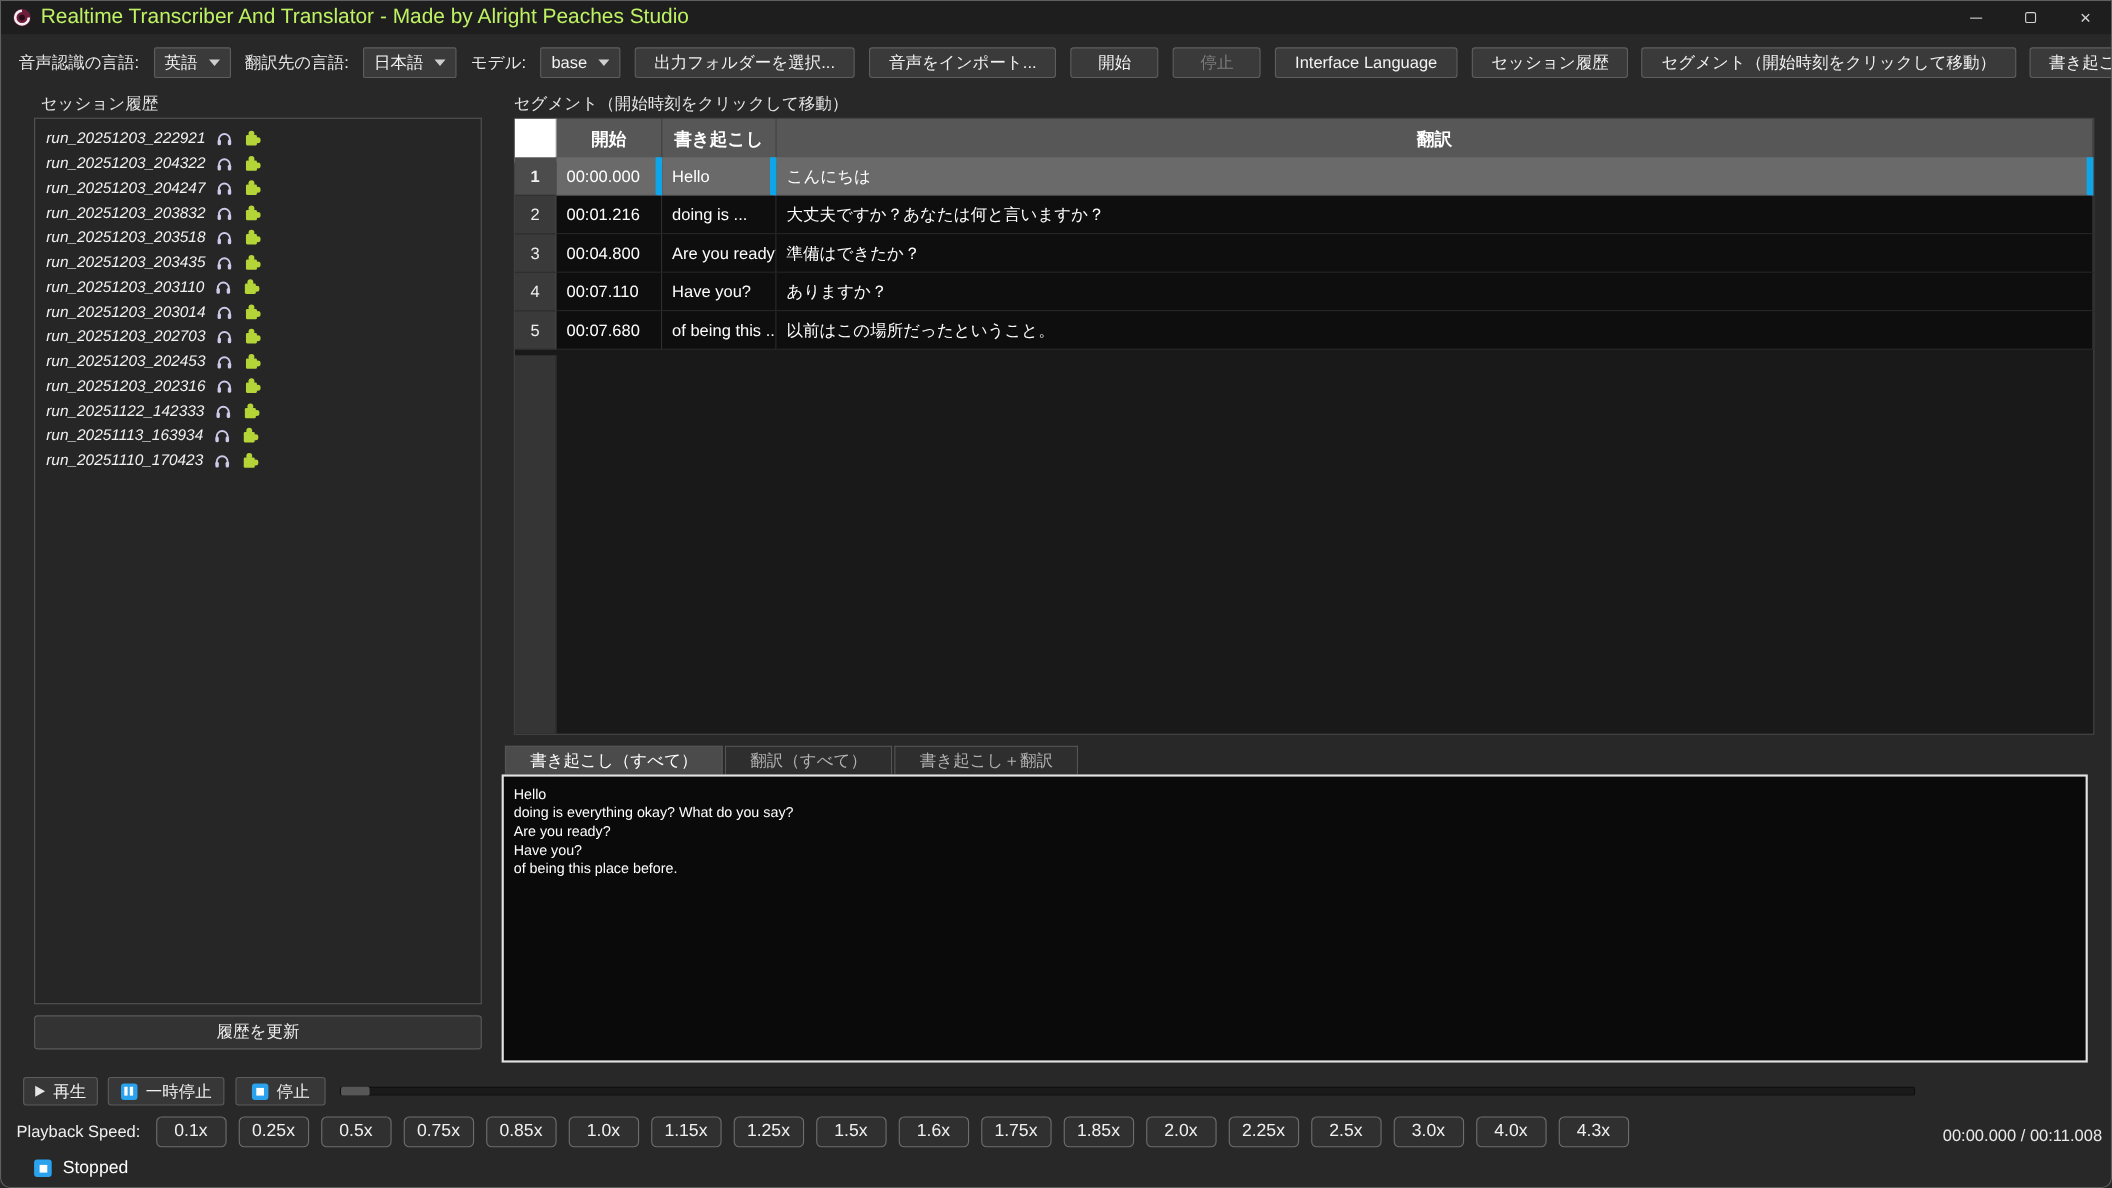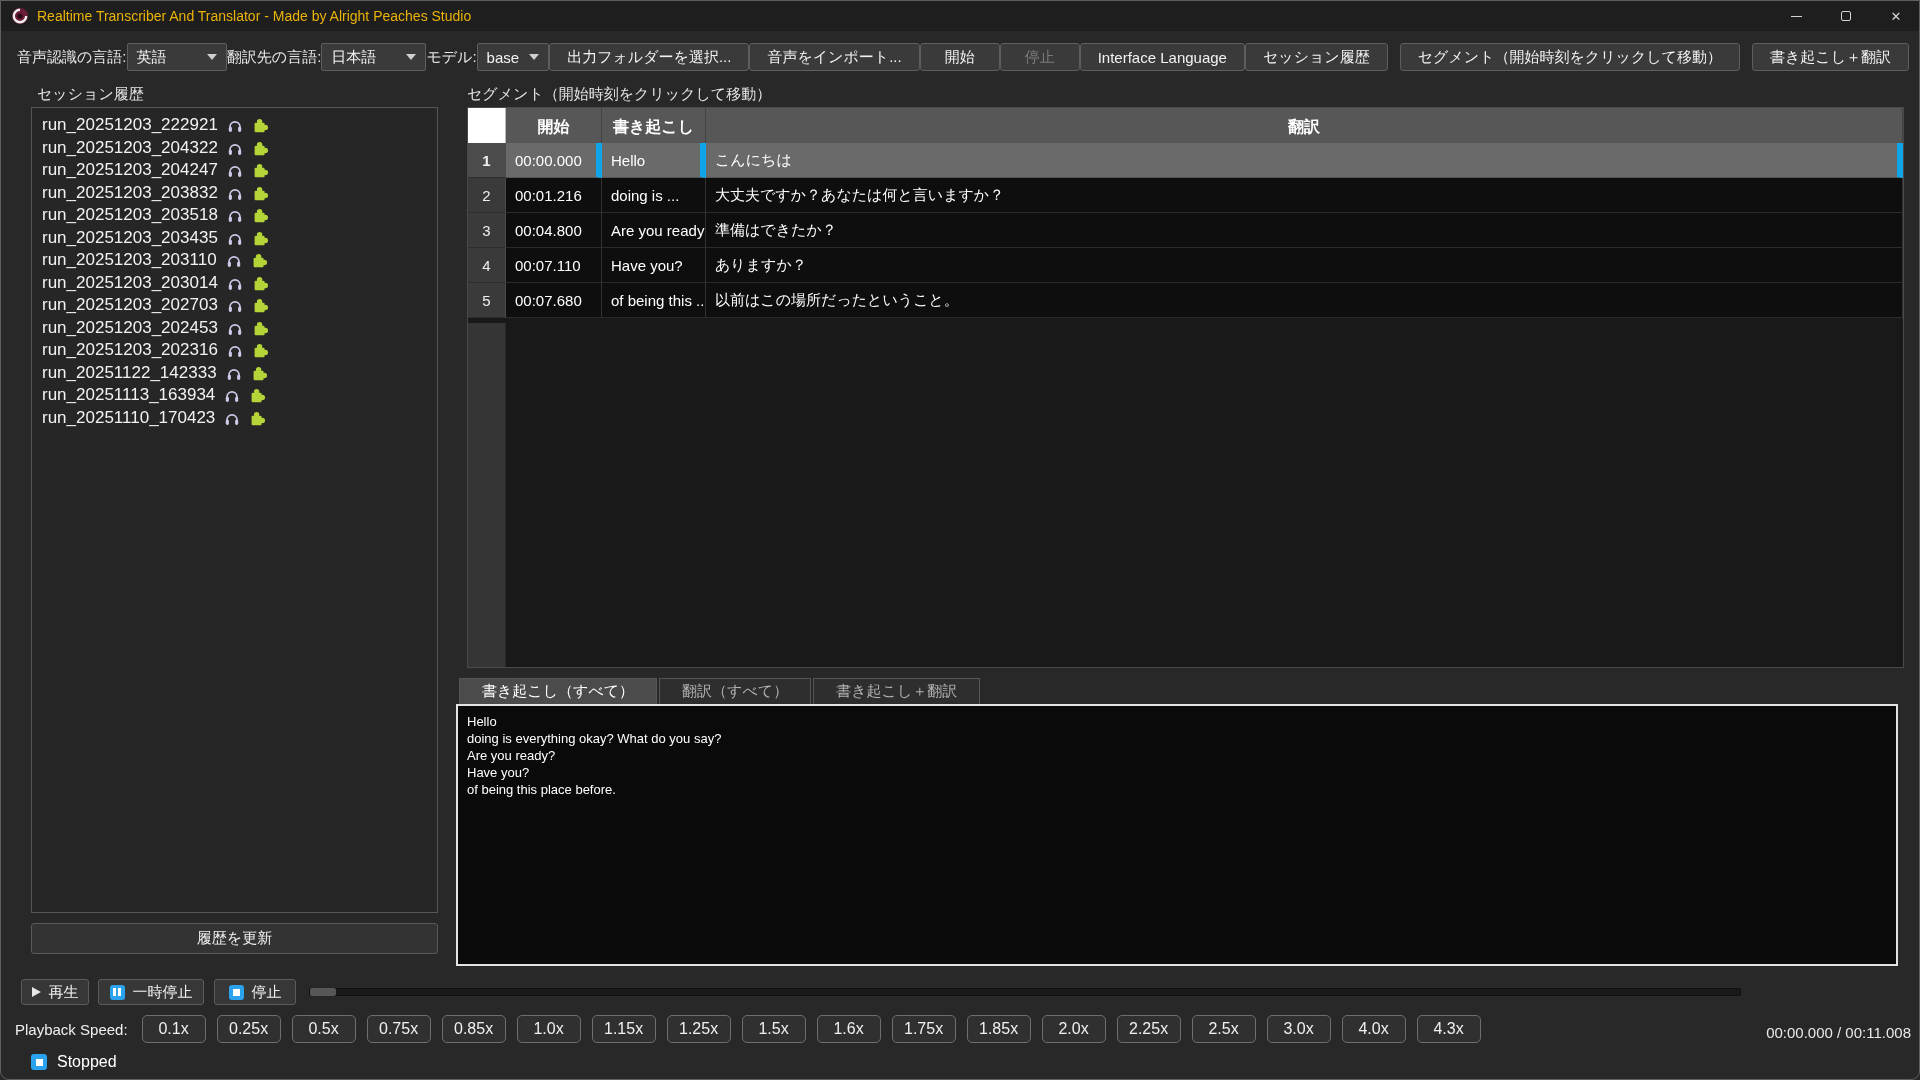--- a/index.html
+++ b/index.html
@@ -14,31 +14,31 @@
     border: 1px solid #5f5f5f;
     border-radius: 0 0 9px 9px;
   }
 
   
   .titlebar {
     position: absolute; left:0; top:0; width:1920px; height:30px;
     background:#1e1e1e; display:flex; align-items:center;
   }
   .titlebar .logo { margin-left:11px; width:16px; height:16px; flex:0 0 auto; }
-  .titlebar .title { margin-left:9px; font-size:14px; color:#eab308; }
+  .titlebar .title { margin-left:9px; font-size:19px; color:#bef264; }
   .win-controls { margin-left:auto; display:flex; height:30px; }
   .win-btn { width:50px; height:30px; display:flex; align-items:center; justify-content:center; color:#d4d4d4; }
   .glyph-min { width:11px; height:1px; background:#d4d4d4; display:block; }
   .glyph-max { width:10px; height:10px; border:1px solid #d4d4d4; border-radius:2px; display:block; }
   .glyph-close { font-size:13px; line-height:1; color:#d4d4d4; }
 
   
   .toolbar {
     position:absolute; left:16px; right:10px; top:42px; height:28px;
-    display:flex; align-items:center; font-size:15px;
+    display:flex; align-items:center; gap:13px; font-size:15px;
   }
   .tlabel { color:#e8e8e8; white-space:nowrap; }
   .combo {
     height:28px; background:#3a3a3a; border:1px solid #5e5e5e; border-radius:2px;
     display:inline-flex; align-items:center; justify-content:space-between;
     padding:0 9px; color:#f2f2f2; white-space:nowrap;
   }
   .combo .arrow {
     width:0; height:0; margin-left:10px;
     border-left:5px solid transparent; border-right:5px solid transparent;
@@ -53,21 +53,21 @@
   .right-group { margin-left:auto; display:flex; gap:12px; }
 
   
   .side-label { position:absolute; left:36px; top:84px; font-size:15px; color:#e5e5e5; }
   .session-list {
     position:absolute; left:30px; top:106px; width:407px; height:806px;
     background:#262626; border:1px solid #565656; padding-top:6px; overflow:hidden;
   }
   .session-item {
     display:flex; align-items:center; gap:9px; height:22.5px;
-    padding-left:10px; font-size:17px; color:#f2f2f2; white-space:nowrap;
+    padding-left:10px; font-size:14px; color:#f2f2f2; white-space:nowrap;font-style:italic;
   }
   .refresh-btn {
     position:absolute; left:30px; top:922px; width:407px; height:31px;
     background:#333333; border:1px solid #5a5a5a; border-radius:3px;
     display:flex; align-items:center; justify-content:center; font-size:15px; color:#f0f0f0;
   }
 
   
   .seg-label { position:absolute; left:466px; top:84px; font-size:15px; color:#e5e5e5; }
   .seg-table {

